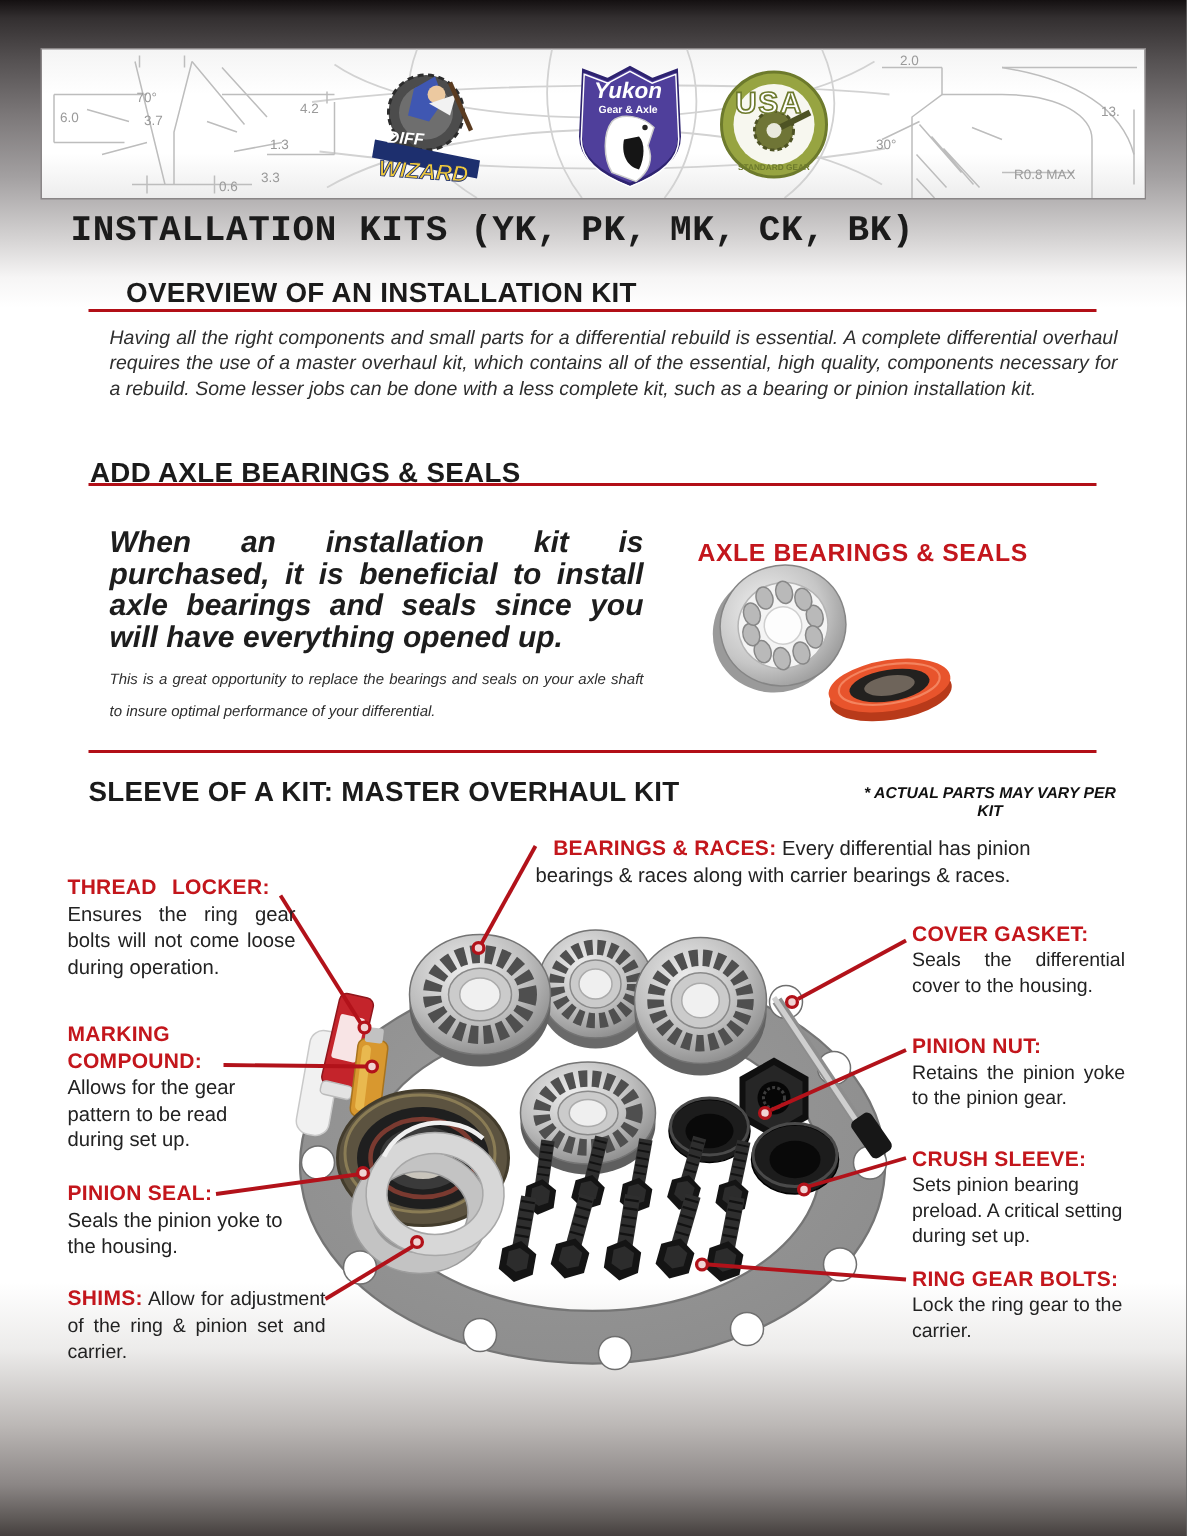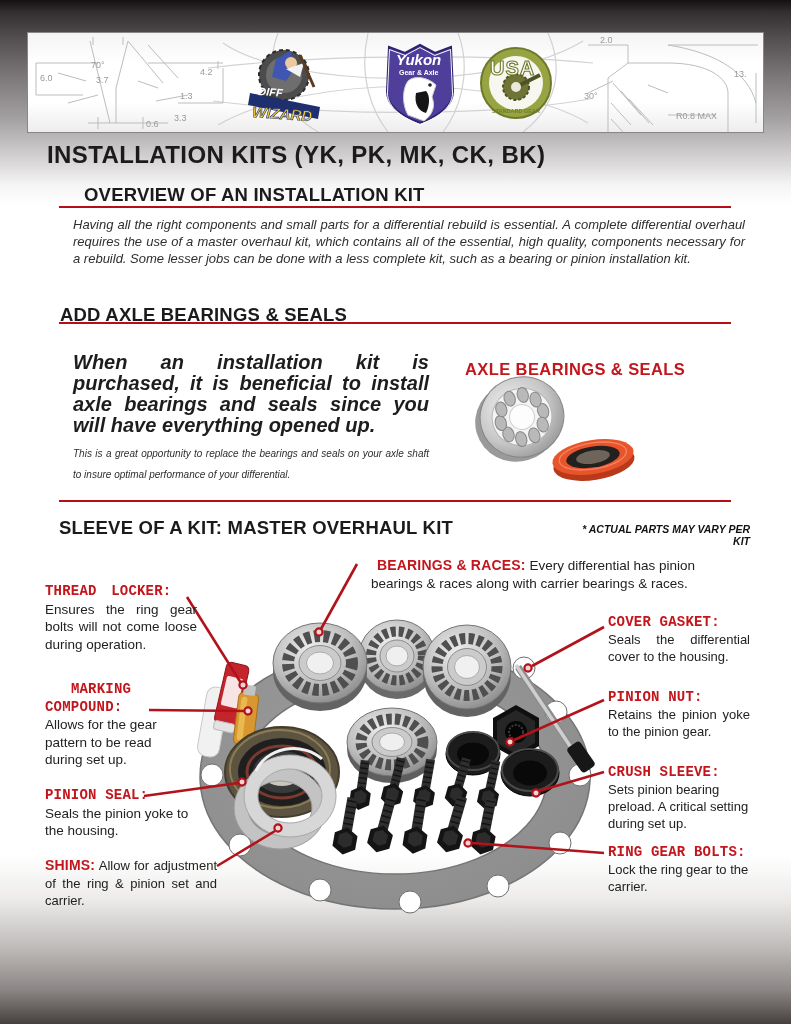--- a/index.html
+++ b/index.html
@@ -12,32 +12,32 @@
       #ecebea 900px,#bcb8b6 950px,#8b8685 990px,#5f5a58 1012px,#453f3e 1024px);
   }
   .abs{position:absolute;}
   
   .banner{position:absolute;left:28px;top:33px;width:735px;height:99px;
     background:linear-gradient(180deg,#f4f4f4,#ffffff 30%,#ffffff 70%,#ededed);
     box-shadow:0 0 0 1px #8a8687;}
   .dim-svg{position:absolute;top:0;left:0;}
   
   .page-title{position:absolute;left:47px;top:141px;font-size:24px;font-weight:bold;
-    color:#1b1b1b;letter-spacing:.4px;}
+    color:#1b1b1b;letter-spacing:.4px;font-family:Liberation Mono, monospace;}
   .sec-head{position:absolute;font-size:18.5px;font-weight:bold;color:#1b1b1b;letter-spacing:.2px;}
   .rule{position:absolute;left:59px;width:672px;height:2.4px;background:#b20f17;}
   .para{position:absolute;font-size:13px;line-height:17px;color:#2e2e2e;
     text-align:justify;text-align-last:left;font-style:italic;}
   .note{position:absolute;font-size:10.5px;font-weight:bold;font-style:italic;color:#111;}
   .img-cap{position:absolute;font-size:16.5px;font-weight:bold;color:#c3161c;letter-spacing:.4px;}
   
   .co{position:absolute;font-size:13.5px;line-height:17.5px;color:#222;
     text-align:justify;text-align-last:left;}
   .co .lbl{color:#c3161c;font-weight:bold;font-size:14px;letter-spacing:.2px;}
-  .co .lbl.blk{display:block;text-align:center;font-family:Liberation Mono, monospace;}
+  .co .lbl.blk{display:block;text-align:left;}
   .co.rt{font-size:13px;line-height:17px;}
   .sp{word-spacing:6px;}
   svg text{font-family:"Liberation Sans","DejaVu Sans",sans-serif;}
 </style>
 </head>
 <body>
 
 <div class="page">
 
   <div class="banner">
@@ -171,21 +171,21 @@
           <ellipse cx="-6.8" cy="-21" rx="5.5" ry="7.5"></ellipse>
         <ellipse cx="6.8" cy="-21" rx="5.5" ry="7.5"></ellipse>
           <ellipse cx="17.8" cy="-13" rx="5.5" ry="7.5"></ellipse>
       </g>
       <circle cx="0" cy="0" r="12.5" fill="#fdfdfd" stroke="#cfcfcf"></circle>
     </g>
   </svg>
 
   <div class="rule" style="top:500px;"></div>
   <div class="sec-head" style="left:59px;top:517px;">SLEEVE OF A KIT: MASTER OVERHAUL KIT</div>
-  <div class="note" style="left:570px;top:523px;width:180px;text-align:right;">* ACTUAL PARTS MAY VARY PER KIT</div>
+  <div class="note" style="left:570px;top:523px;width:180px;text-align:center;">* ACTUAL PARTS MAY VARY PER KIT</div>
 
   <svg class="abs" style="left:120px;top:555px;" width="660" height="385" viewBox="0 0 660 385">
     <defs>
       <radialGradient id="metalB" cx="40%" cy="32%" r="80%">
         <stop offset="0%" stop-color="#ededed"></stop>
           <stop offset="55%" stop-color="#bdbdbd"></stop>
           <stop offset="100%" stop-color="#7e7e7e"></stop>
       </radialGradient>
       <radialGradient id="gask" cx="45%" cy="40%" r="75%">
         <stop offset="0%" stop-color="#9c9c9c"></stop>
@@ -397,21 +397,21 @@
   <div class="co" style="left:45px;top:787px;width:158px;text-align:left;">
     <span class="lbl blk">PINION SEAL:</span>
     <span>Seals the pinion yoke to the housing.</span>
   </div>
 
   <div class="co" style="left:45px;top:857px;width:172px;font-size:13px;">
     <span class="lbl">SHIMS:</span>
     <span>Allow for adjustment of the ring &amp; pinion set and carrier.</span>
   </div>
 
-  <div class="co" style="left:371px;top:557px;width:330px;text-align:center;">
+  <div class="co" style="left:357px;top:557px;width:330px;text-align:right;">
     <span class="lbl">BEARINGS &amp; RACES:</span>
     <span>Every differential has pinion bearings &amp; races along with carrier bearings &amp; races.</span>
   </div>
 
   <div class="co rt" style="left:608px;top:689px;width:142px;">
     <span class="lbl blk">PINION NUT:</span>
     <span>Retains the pinion yoke to the pinion gear.</span>
   </div>
 
   <div class="co rt" style="left:608px;top:614px;width:142px;">

